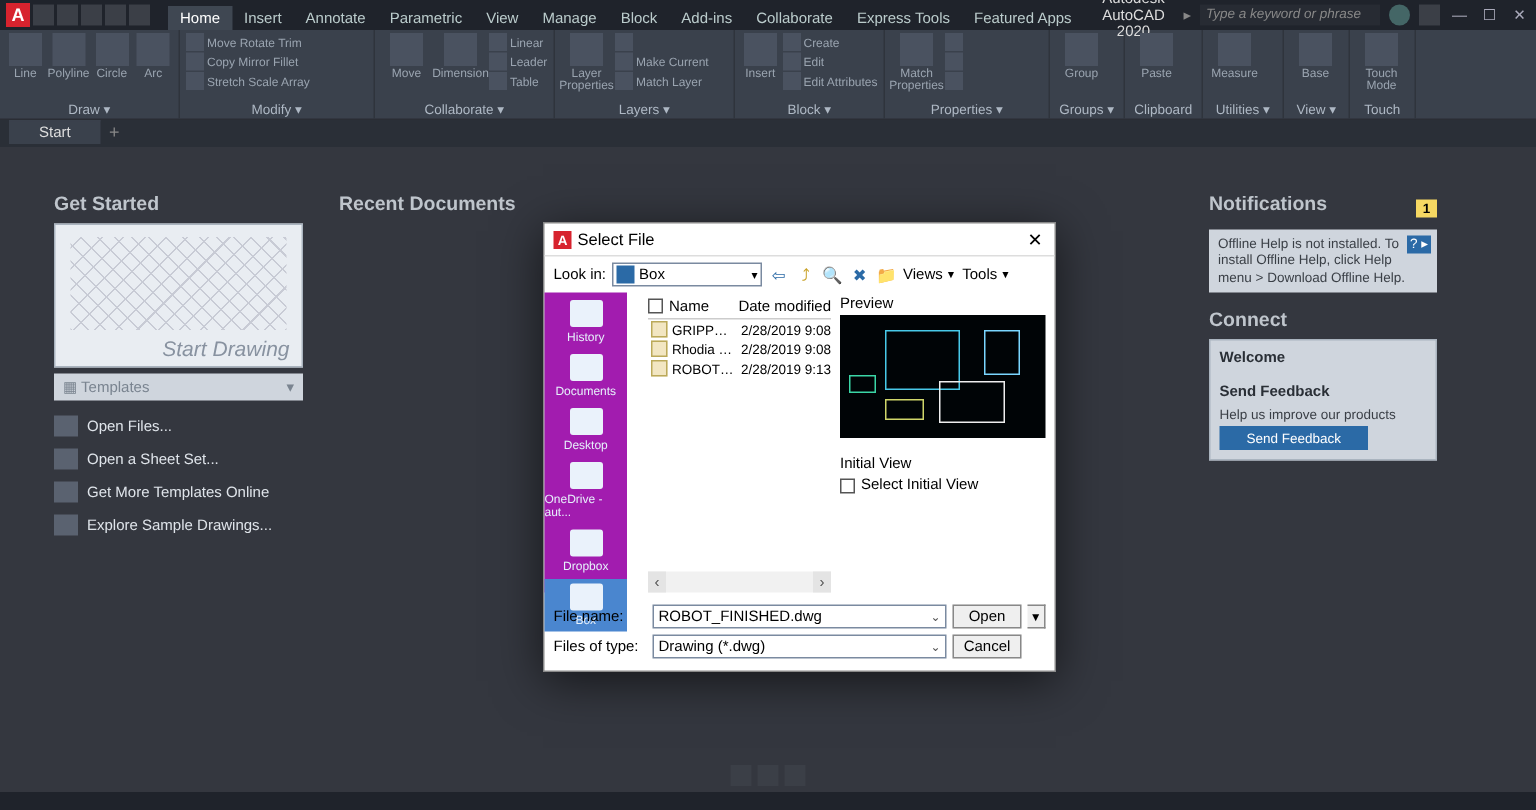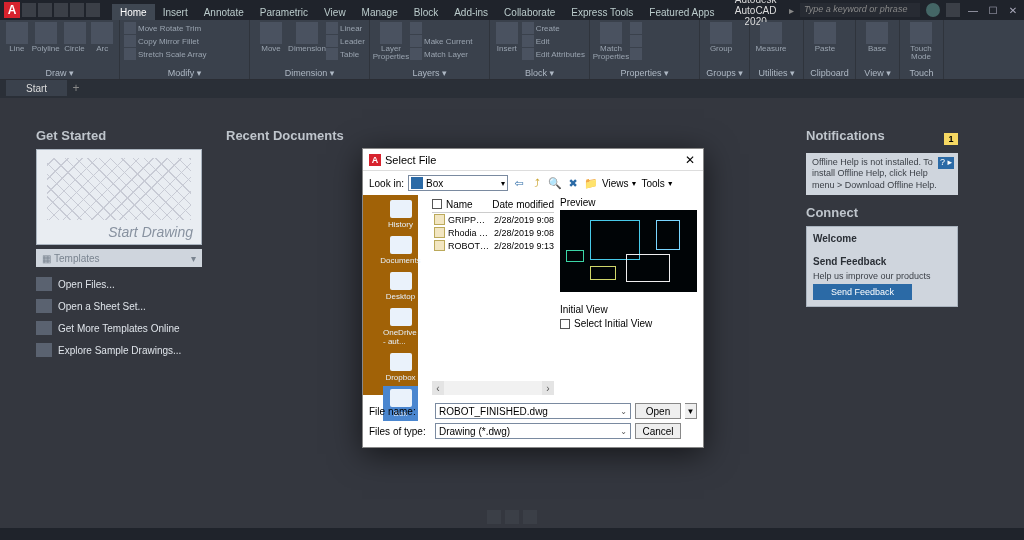--- a/index.html
+++ b/index.html
@@ -69,21 +69,21 @@
 
   .dlg-toolbar { display:flex; align-items:center; gap:4px; padding:3px 6px; height:24px; }
   .dlg-toolbar label { font-size:10px; }
   .look-select { flex:0 0 100px; height:16px; border:1px solid #7a8aa0; background:#fff; font-size:10px; padding:0 2px; display:flex; align-items:center; gap:3px; }
   .look-ico { width:12px; height:12px; background:#2b6aa6; }
   .tool-ico { width:14px; height:14px; display:flex; align-items:center; justify-content:center; color:#2b6aa6; font-size:11px; }
   .tb-text { font-size:10px; color:#000; display:flex; align-items:center; gap:2px; }
   .tb-text .dd { font-size:7px; }
 
   .dlg-body { display:flex; height:200px; }
-  .places { width:55px; background:#a16207; display:flex; flex-direction:column; align-items:center; padding-top:2px; gap:1px;padding-left:20px; }
+  .places { width:55px; background:#a21caf; display:flex; flex-direction:column; align-items:center; padding-top:2px; gap:1px; }
   .place { width:100%; display:flex; flex-direction:column; align-items:center; font-size:8px; color:#e6f0fb; padding:3px 0; }
   .place .pi { width:22px; height:18px; background:#eaf2fb; border-radius:2px; margin-bottom:2px; }
   .place.sel { background:#4a86cf; }
 
   .filelist-wrap { width:138px; padding:2px 2px 0 14px; display:flex; flex-direction:column; }
   .fl-head { display:flex; font-size:10px; color:#000; border-bottom:1px solid #ccc; padding:2px 0; gap:4px; white-space:nowrap; }
   .fl-head .chk { width:10px; height:10px; border:1px solid #555; }
   .fl-head .col-n { flex:1; }
   .fl-row { display:flex; font-size:9px; color:#000; padding:1px 0 1px 2px; gap:3px; align-items:center; white-space:nowrap; }
   .fl-row .fi { width:11px; height:11px; background:#f2e6c2; border:1px solid #bba95a; }
@@ -193,21 +193,21 @@
         <div class="rbtn">
           <div class="ic"></div>
           <div class="tx">Dimension</div>
         </div>
         <div style="display:flex;flex-direction:column;gap:1px;justify-content:center">
           <div class="mini-row"><div class="mi"></div>Linear</div>
           <div class="mini-row"><div class="mi"></div>Leader</div>
           <div class="mini-row"><div class="mi"></div>Table</div>
         </div>
       </div>
-      <div class="label">Dimension ▾</div>
+      <div class="label">Collaborate ▾</div>
     </div>
     <div class="rgroup" style="width: 120px;">
       <div class="body">
         <div class="rbtn">
           <div class="ic"></div>
           <div class="tx">Layer Properties</div>
         </div>
         <div style="display:flex;flex-direction:column;gap:1px;justify-content:center">
           <div class="mini-row">
             <div class="mi"></div>
@@ -254,37 +254,37 @@
     </div>
     <div class="rgroup" style="width: 50px;">
       <div class="body">
         <div class="rbtn">
           <div class="ic"></div>
           <div class="tx">Group</div>
         </div>
       </div>
       <div class="label">Groups ▾</div>
     </div>
+    <div class="rgroup" style="width: 52px;">
+      <div class="body">
+        <div class="rbtn">
+          <div class="ic"></div>
+          <div class="tx">Paste</div>
+        </div>
+      </div>
+      <div class="label">Clipboard</div>
+    </div>
     <div class="rgroup" style="width: 54px;">
       <div class="body">
         <div class="rbtn">
           <div class="ic"></div>
           <div class="tx">Measure</div>
         </div>
       </div>
       <div class="label">Utilities ▾</div>
-    </div>
-    <div class="rgroup" style="width: 52px;">
-      <div class="body">
-        <div class="rbtn">
-          <div class="ic"></div>
-          <div class="tx">Paste</div>
-        </div>
-      </div>
-      <div class="label">Clipboard</div>
     </div>
     <div class="rgroup" style="width: 44px;">
       <div class="body">
         <div class="rbtn">
           <div class="ic"></div>
           <div class="tx">Base</div>
         </div>
       </div>
       <div class="label">View ▾</div>
     </div>

